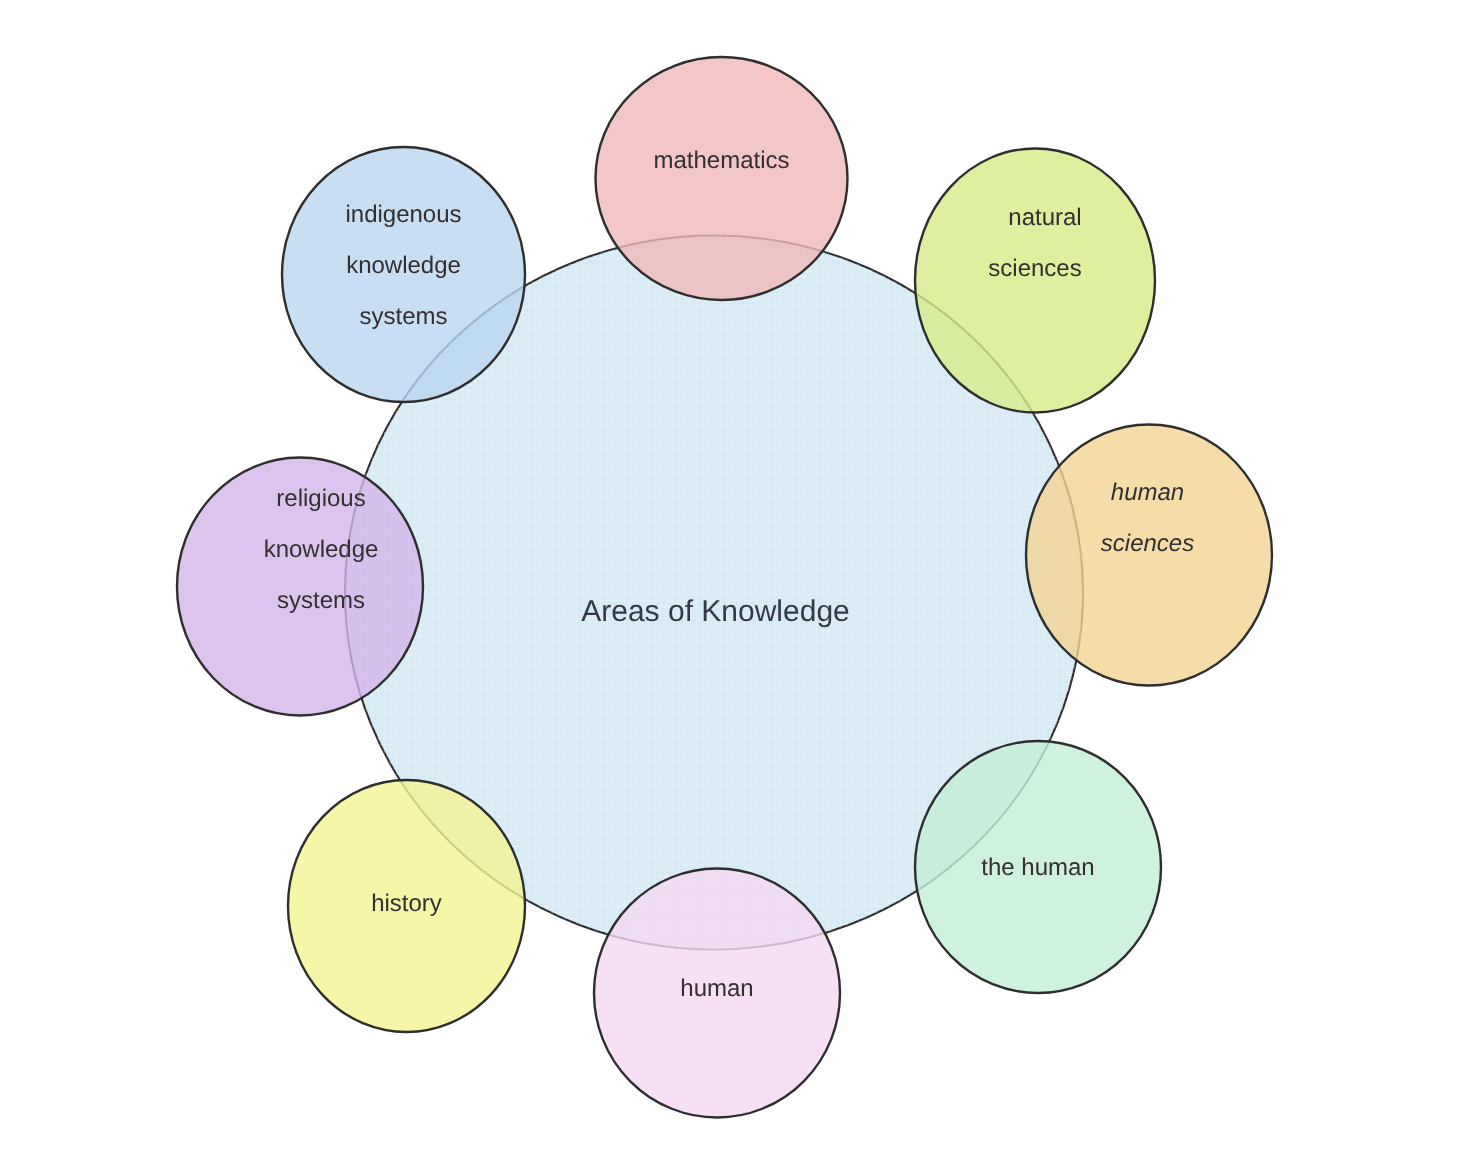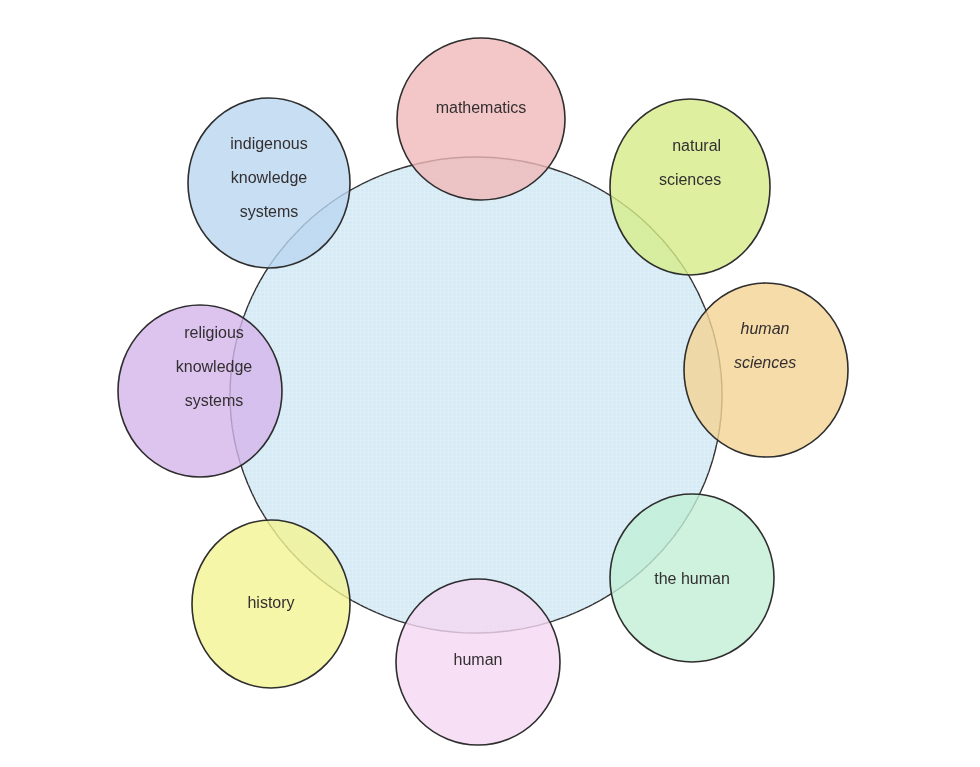--- a/index.html
+++ b/index.html
@@ -66,20 +66,23 @@
       <ellipse cx="478" cy="662" rx="82" ry="83" fill-opacity="0.8" fill="#f5d8f3"></ellipse>
 
       <ellipse cx="271" cy="604" rx="79" ry="84" fill-opacity="0.8" fill="#f4f492"></ellipse>
 
       <ellipse cx="200" cy="391" rx="82" ry="86" fill-opacity="0.8" fill="#d5b5eb"></ellipse>
 
       <ellipse cx="269" cy="183" rx="81" ry="85" fill-opacity="0.8" fill="#b9d6f0"></ellipse>
     </g>
   </svg>
 
+  <div class="label center-label" style="left:477px; top:408px;">
+    <span>Areas of Knowledge</span>
+  </div>
 
   <div class="label" style="left:481px; top:108px;">
     <span>mathematics</span>
   </div>
 
   <div class="label" style="left:690px; top:163px;text-align:right;">
     <span>natural</span>
     <span>sciences</span>
   </div>
 

